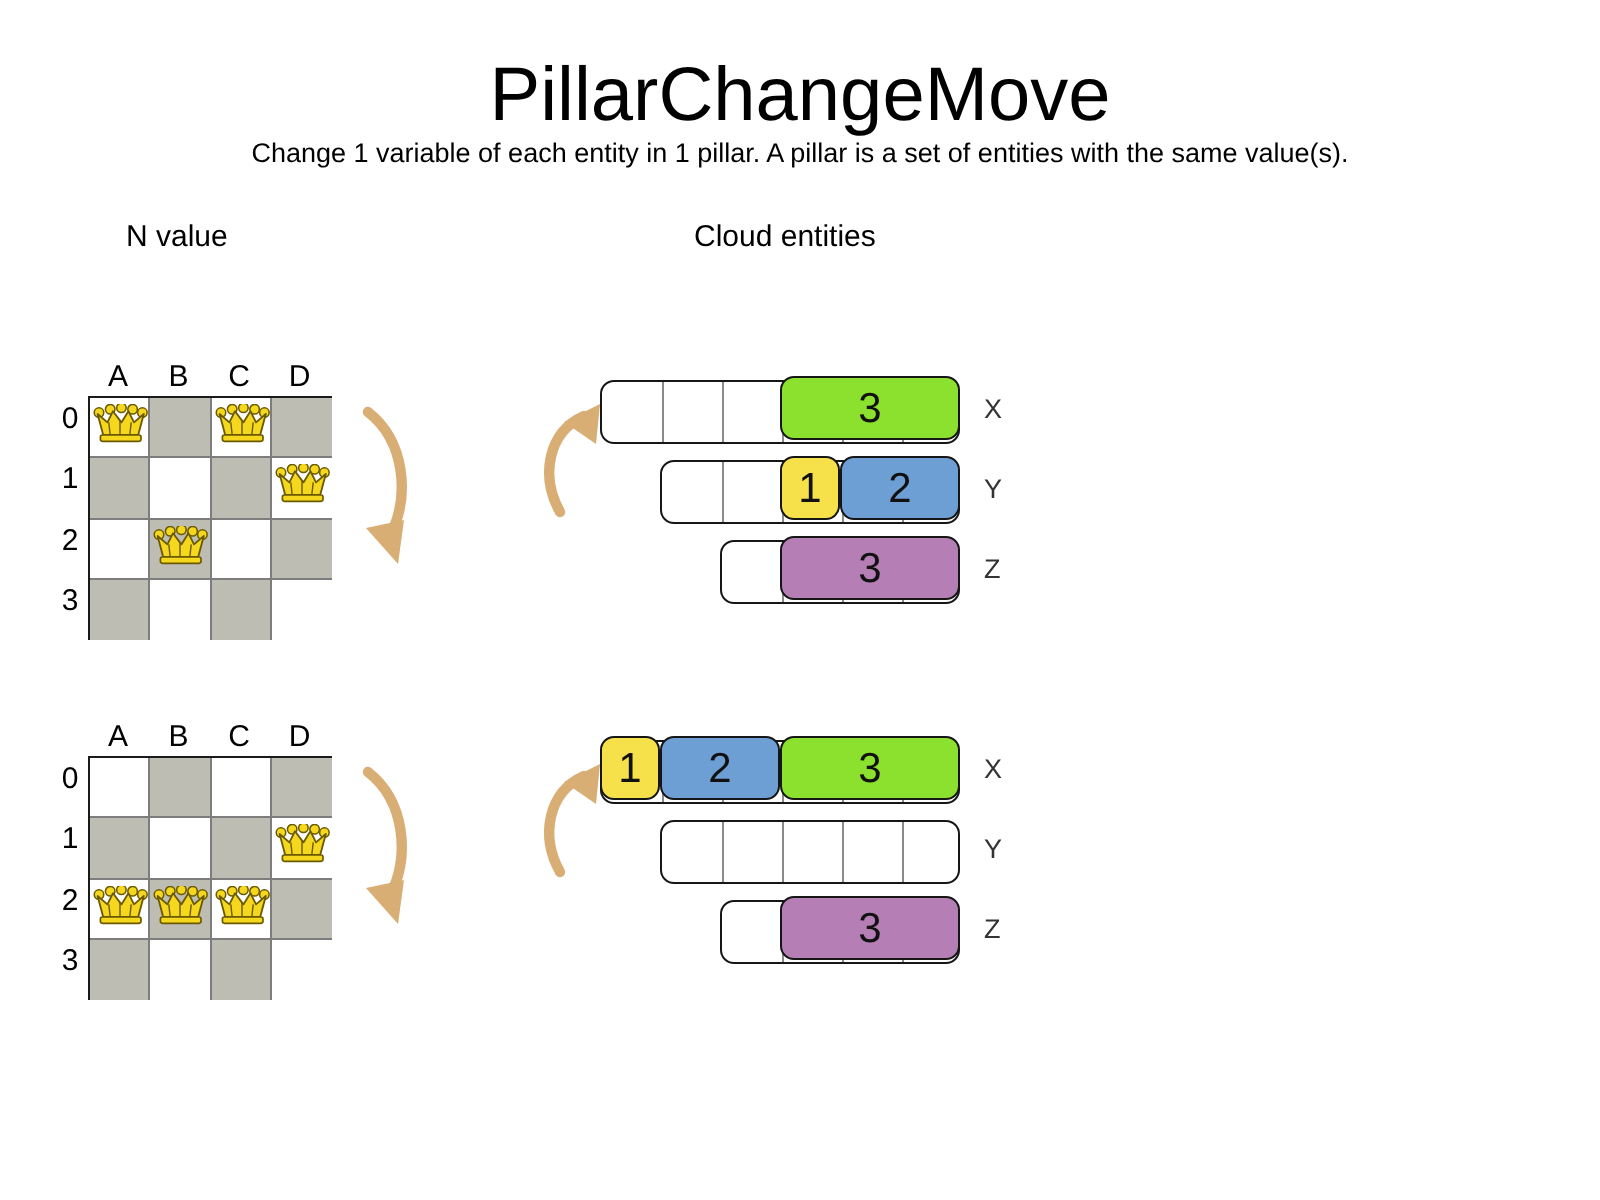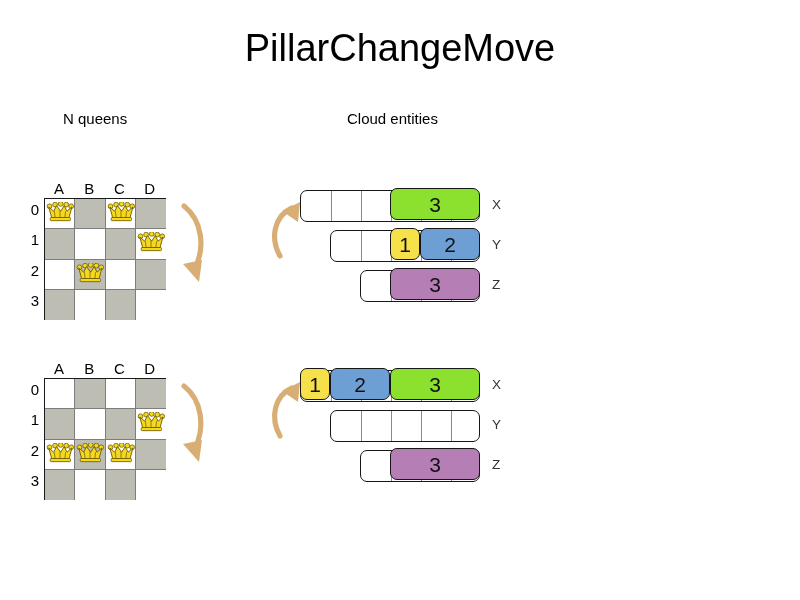--- a/index.html
+++ b/index.html
@@ -96,22 +96,23 @@
 
   
   .arrow-svg{position:absolute;overflow:visible;}
 </style>
 </head>
 <body>
 
 <div class="stage">
 
   <div class="title">PillarChangeMove</div>
-
-  <div class="section-label" id="sec-nqueens">N queens</div>
+  <div class="subtitle">Change 1 variable of each entity in 1 pillar. A pillar is a set of entities with the same value(s).</div>
+
+  <div class="section-label" id="sec-nqueens">N value</div>
   <div class="section-label" id="sec-cloud">Cloud entities</div>
 
   <div class="board-wrap" id="board-top">
       <div class="col-head" style="left:20px">A</div>
       <div class="col-head" style="left:50.25px">B</div>
       <div class="col-head" style="left:80.5px">C</div>
       <div class="col-head" style="left:110.75px">D</div>
       <div class="row-head" style="top:26px">0</div>
       <div class="row-head" style="top:56.25px">1</div>
       <div class="row-head" style="top:86.5px">2</div>

